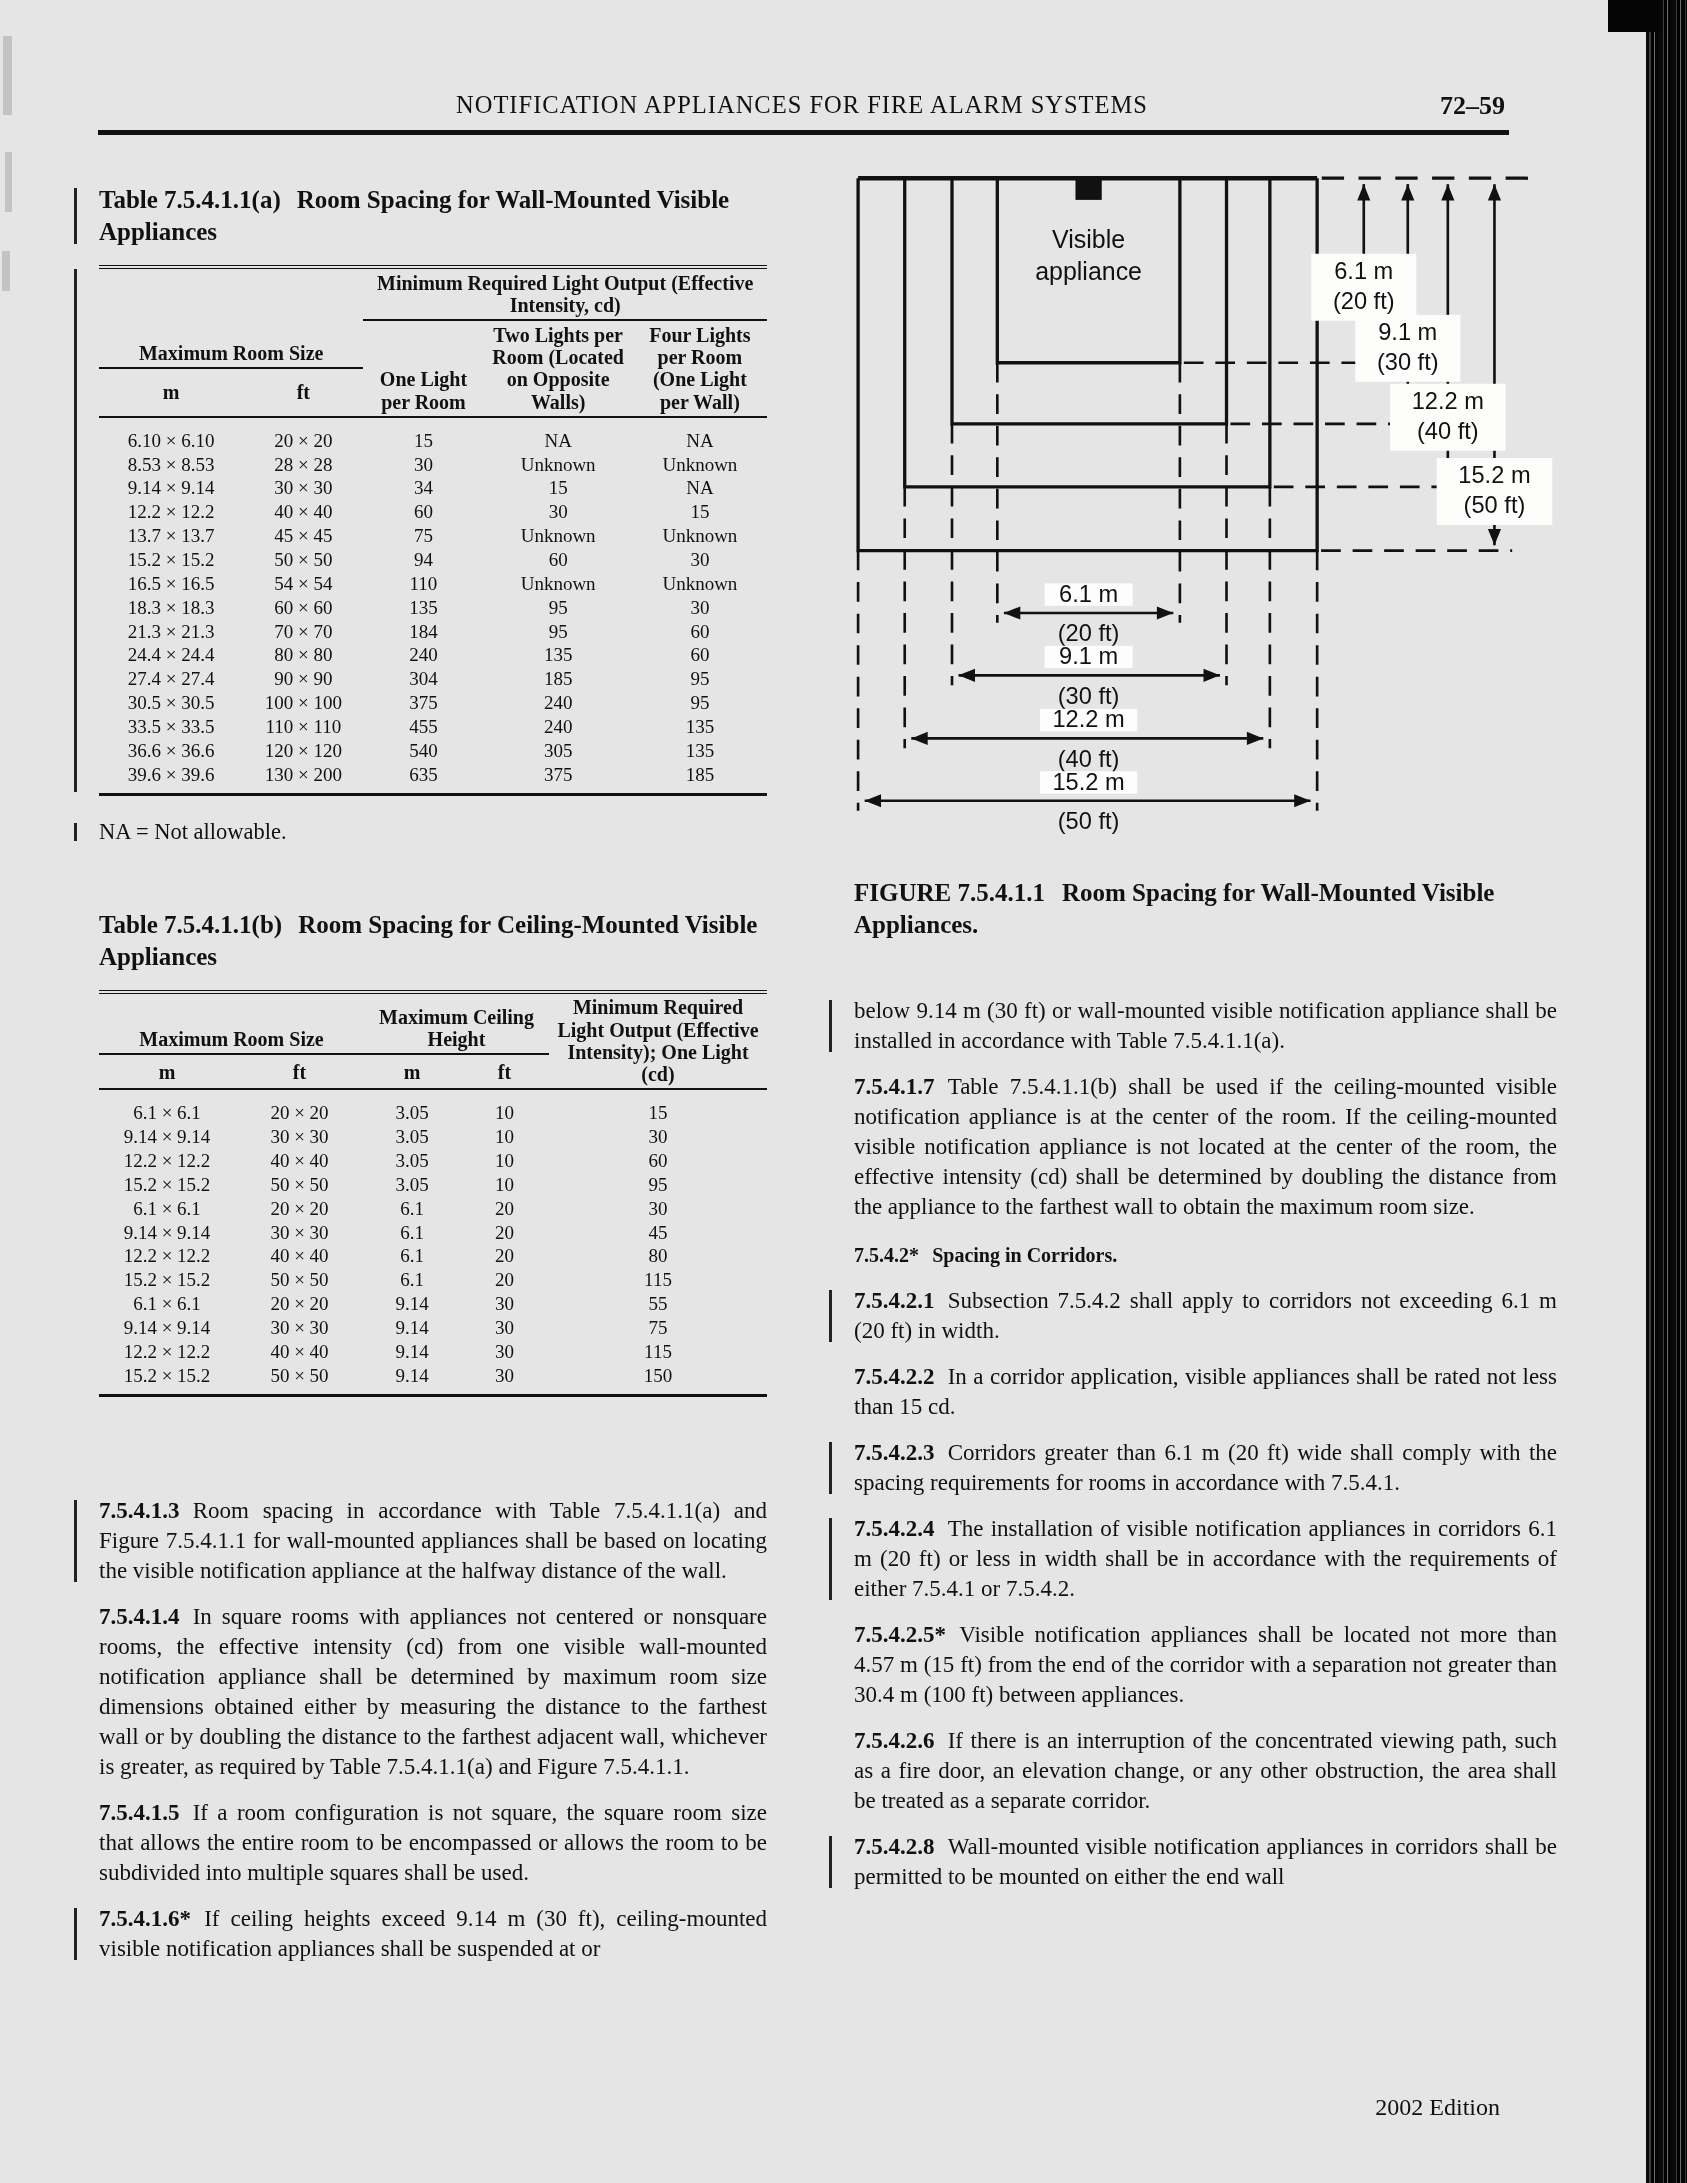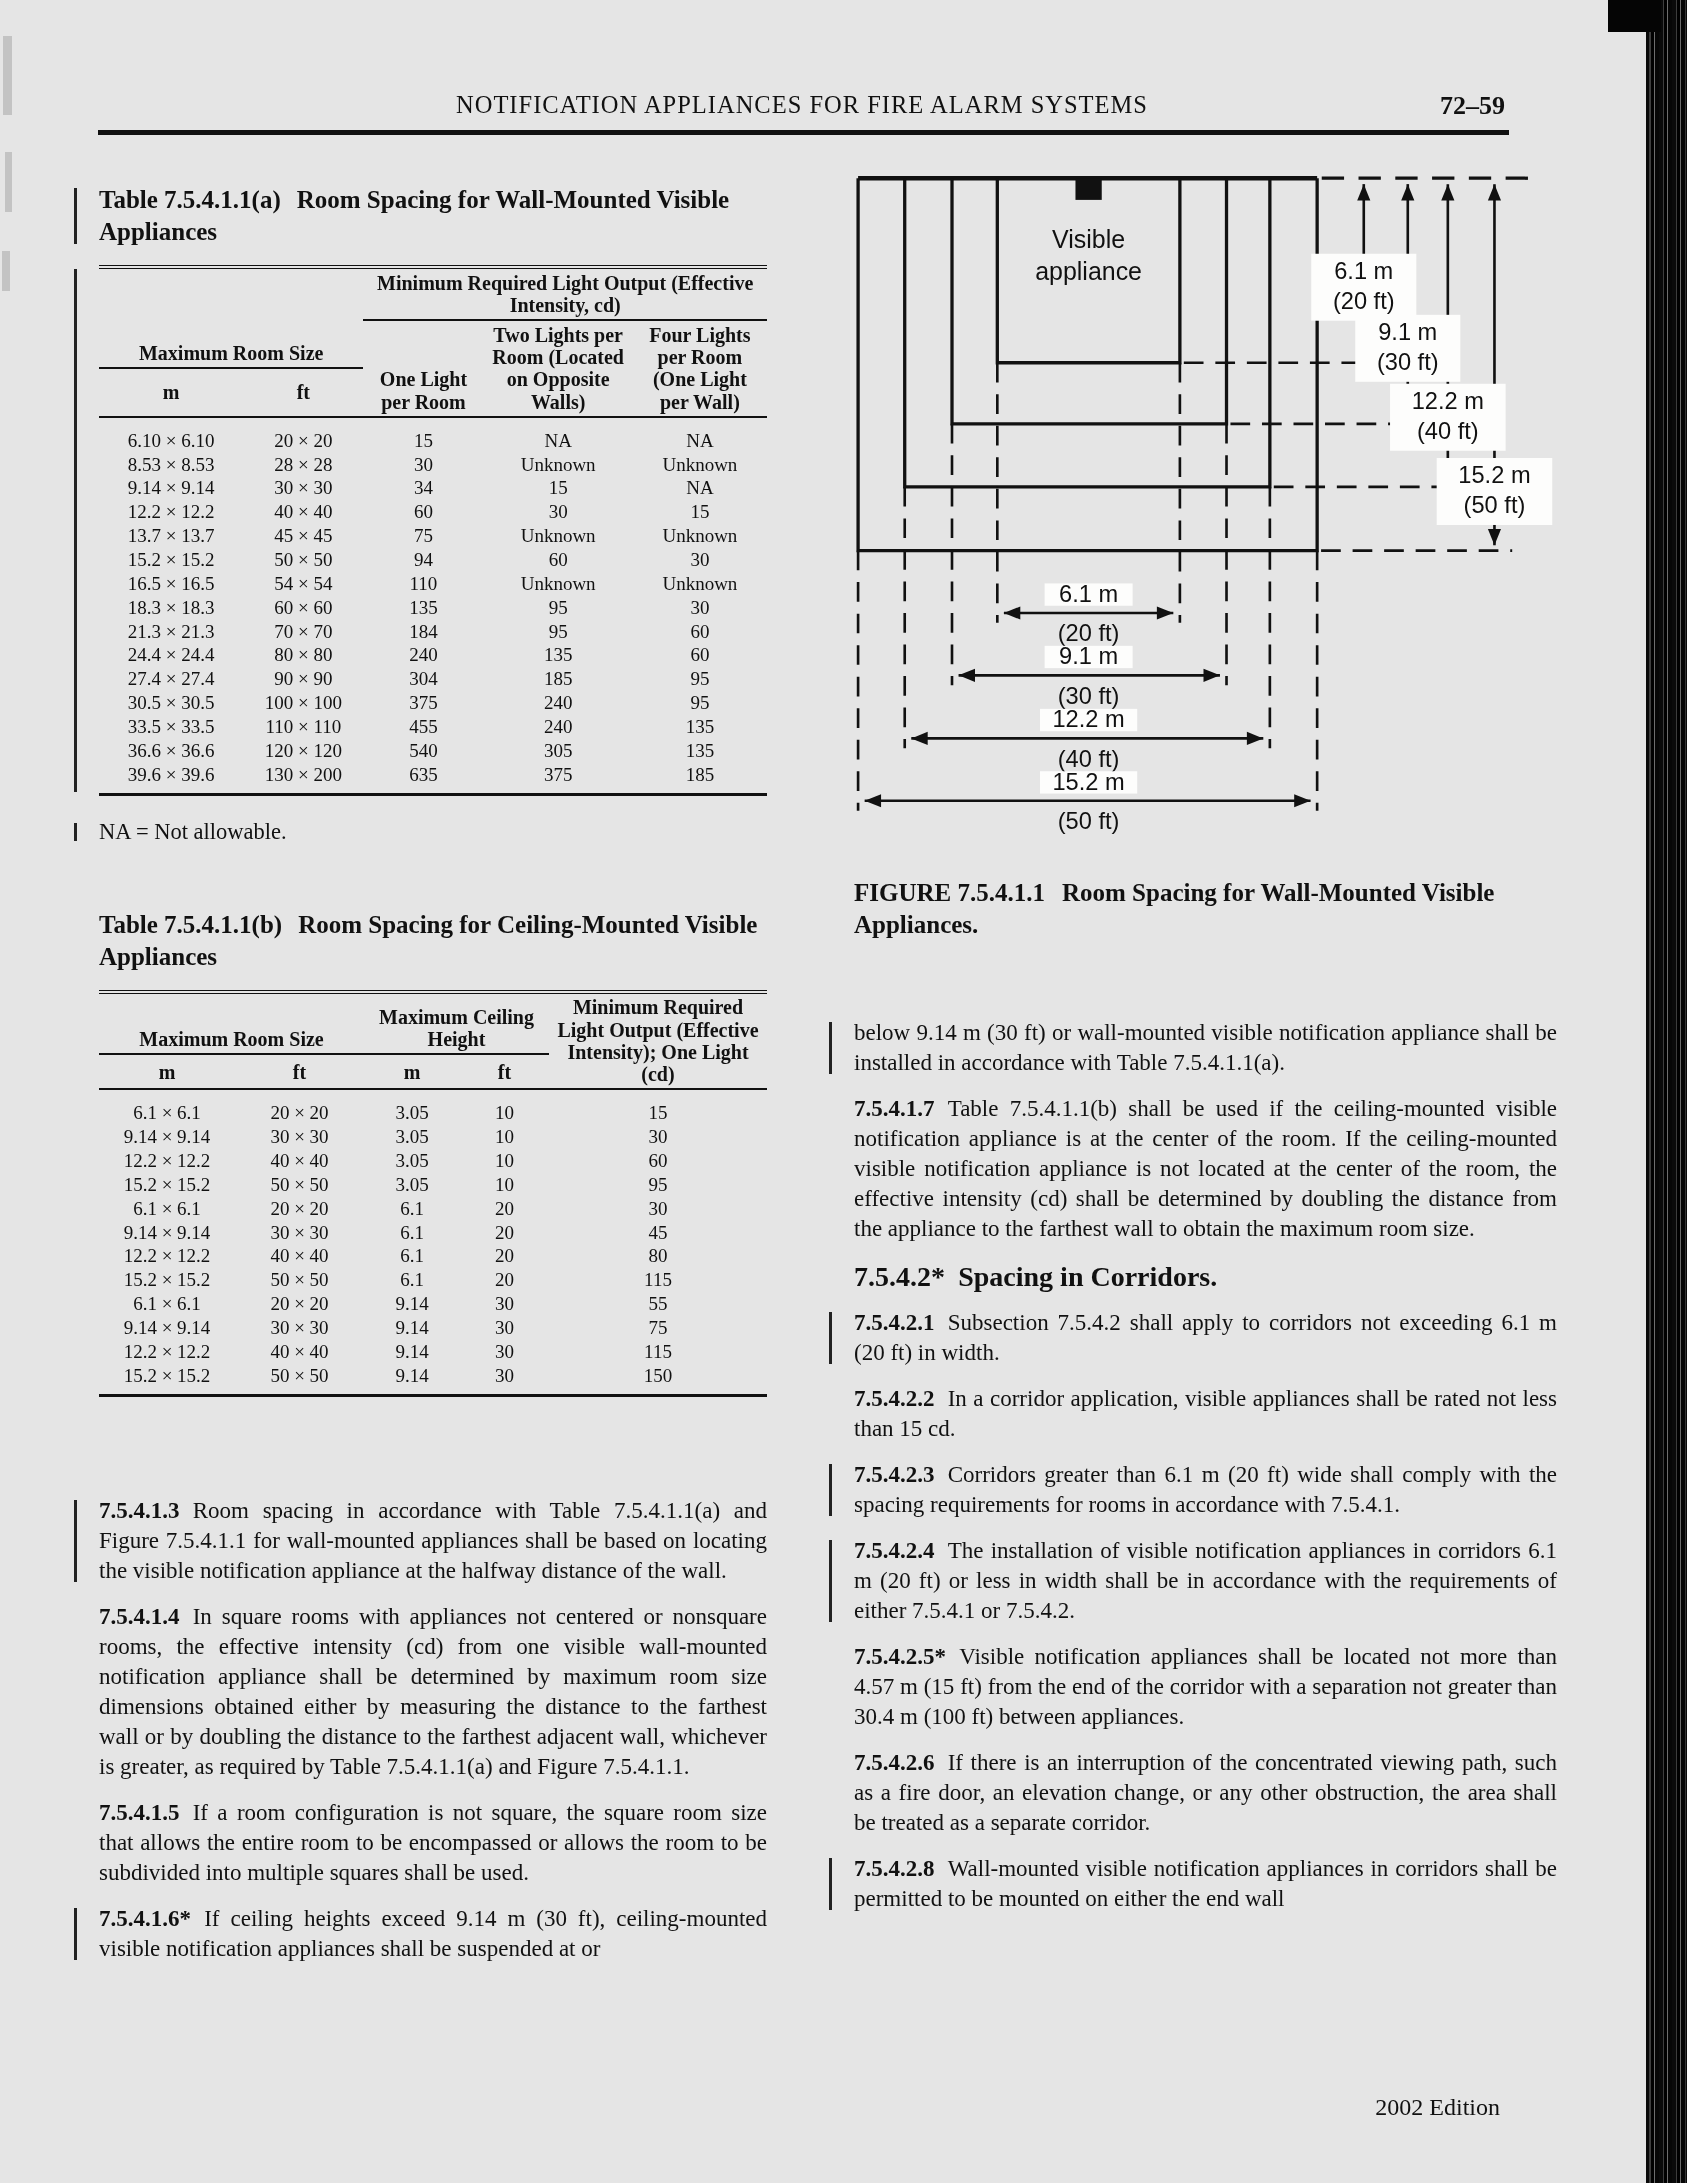--- a/index.html
+++ b/index.html
@@ -47,31 +47,31 @@
   th.grp-room{border-bottom:2px solid #111;vertical-align:bottom;padding-bottom:5.3px;}
   th.colhead{vertical-align:bottom;padding-bottom:4px;}
   th.mf{padding-top:5.3px;padding-bottom:5.3px;}
   th.grp-light-b{vertical-align:bottom;padding-bottom:2.6px;}
   .footnote{font-size:22.5px;margin:22.5px 0 0 0;}
   #tableA-wrap{margin-bottom:0;}
   #tableB-title{margin-top:64px;}
   
   .bpar{font-size:23px;line-height:30px;text-align:justify;margin:16px 0 0 0;}
   .bpar .pnum{font-weight:bold;margin-right:13.2px;}
-  .subhead{font-size:28px;line-height:30px;font-weight:bold;margin:18.5px 0 0 0;}
+  .subhead{font-size:20px;line-height:30px;font-weight:bold;margin:18.5px 0 0 0;}
   .subhead .pnum{margin-right:13.2px;}
   .left-paras{margin-top:99px;}
   
   .figure-block{width:703px;}
   .fig-svg{display:block;}
   .fig-caption{font-size:25px;font-weight:bold;line-height:1.3;margin-top:22.5px;}
   .fig-caption .gap{margin-left:17px;}
   .fig-text{font-family:"Liberation Sans","DejaVu Sans",sans-serif;font-size:36px;fill:#111;}
   .fig-text-big{font-family:"Liberation Sans","DejaVu Sans",sans-serif;font-size:38px;fill:#111;}
-  .right-paras{margin-top:76px;}
+  .right-paras{margin-top:54px;}
   
   .footer{position:absolute;right:187px;top:2094px;font-size:24px;}
 </style>
 </head>
 <body>
 
 <div class="page">
 
   <div class="scan-band"></div>
   <div class="scan-blob"></div>

